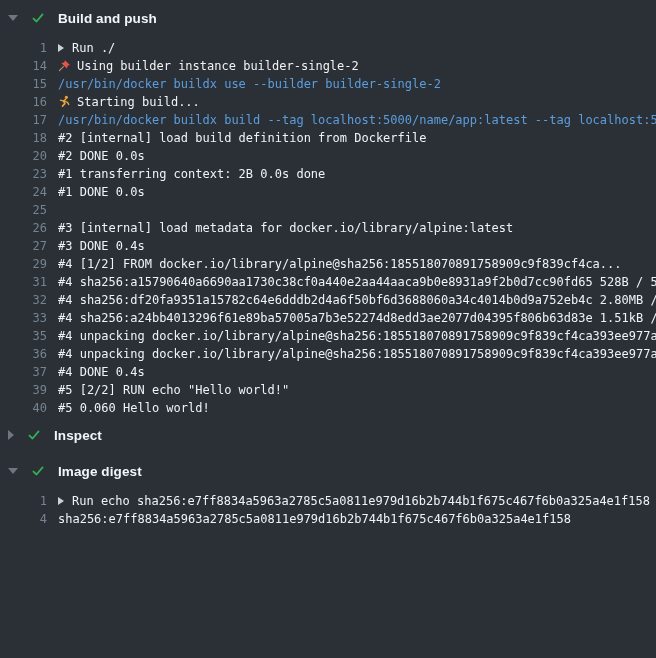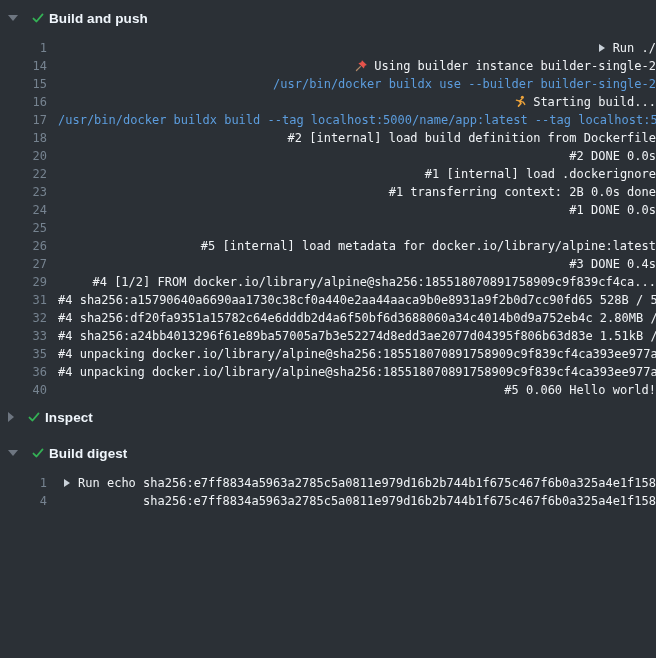--- a/index.html
+++ b/index.html
@@ -12,27 +12,27 @@
     width:656px; height:658px; overflow:hidden; background:var(--background);
     font-family:"DejaVu Sans Mono", monospace; font-size:12px; color:var(--text);
   }
   .sec-header { height:36px; display:flex; align-items:center; padding-left:8px; cursor:pointer; }
   .chev { width:0; height:0; flex:0 0 auto; }
   .chev.down { border-left:5px solid transparent; border-right:5px solid transparent; border-top:6px solid var(--chevron); }
   .chev.right { border-top:5px solid transparent; border-bottom:5px solid transparent; border-left:6px solid var(--chevron); }
   .check { flex:0 0 auto; margin-left:13px; color:var(--check-green); display:flex; align-items:center; }
   .check svg { width:14px; height:14px; display:block; }
   .sec-title {
-    margin-left:4px; font-family:"Liberation Sans", sans-serif; font-weight:700;
+    margin-left:13px; font-family:"Liberation Sans", sans-serif; font-weight:700;
     font-size:13.5px; color:var(--header-text); letter-spacing:.1px;
   }
   .lines { margin-top:3px; }
   .log-line { height:18px; line-height:18px; display:flex; white-space:pre; }
   .ln { flex:0 0 47px; text-align:right; color:var(--line-number); cursor:pointer; user-select:none; }
-  .lt { margin-left:11px; flex:1 1 auto; overflow:hidden;text-align:right; }
+  .lt { margin-left:11px; flex:1 1 auto; overflow:hidden; }
   .lt.command { color:var(--command); }
   .toggle {
     display:inline-block; width:0; height:0; border-top:4px solid transparent;
     border-bottom:4px solid transparent; border-left:6px solid var(--toggle);
     margin-right:8px; vertical-align:0; cursor:pointer;
   }
   .inline-icon { display:inline-block; width:13px; height:13px; margin-right:6px; vertical-align:-2px; }
   .inline-icon svg { width:13px; height:13px; display:block; }
 </style>
 </head>
@@ -59,32 +59,33 @@
         <div class="log-line"><span class="ln">15</span><span class="lt command">/usr/bin/docker buildx use --builder builder-single-2</span></div>
         <div class="log-line"><span class="ln">16</span><span class="lt"><span class="inline-icon"><svg viewBox="0 0 16 16">
                 <circle cx="10.3" cy="2.9" r="1.9" fill="#eda33b"></circle>
                 <path d="M9.4 5.2 L6.7 7.8 L8.6 10.3 L5.5 13.7" stroke="#eda33b" stroke-width="1.9" fill="none" stroke-linecap="round" stroke-linejoin="round"></path>
                 <path d="M7 7.6 L11.4 8.7 L13.2 11.6" stroke="#eda33b" stroke-width="1.7" fill="none" stroke-linecap="round" stroke-linejoin="round"></path>
                 <path d="M7.1 7.5 L3 6.3" stroke="#eda33b" stroke-width="1.7" fill="none" stroke-linecap="round"></path>
               </svg></span>Starting build...</span></div>
         <div class="log-line"><span class="ln">17</span><span class="lt command">/usr/bin/docker buildx build --tag localhost:5000/name/app:latest --tag localhost:50</span></div>
         <div class="log-line"><span class="ln">18</span><span class="lt">#2 [internal] load build definition from Dockerfile</span></div>
         <div class="log-line"><span class="ln">20</span><span class="lt">#2 DONE 0.0s</span></div>
-        <div class="log-line"><span class="ln">22</span><span class="lt">#1 [internal] load .dockerignore</span></div>
         <div class="log-line"><span class="ln">23</span><span class="lt">#1 transferring context: 2B 0.0s done</span></div>
         <div class="log-line"><span class="ln">24</span><span class="lt">#1 DONE 0.0s</span></div>
         <div class="log-line"><span class="ln">25</span><span class="lt"></span></div>
-        <div class="log-line"><span class="ln">26</span><span class="lt">#5 [internal] load metadata for docker.io/library/alpine:latest</span></div>
+        <div class="log-line"><span class="ln">26</span><span class="lt">#3 [internal] load metadata for docker.io/library/alpine:latest</span></div>
         <div class="log-line"><span class="ln">27</span><span class="lt">#3 DONE 0.4s</span></div>
         <div class="log-line"><span class="ln">29</span><span class="lt">#4 [1/2] FROM docker.io/library/alpine@sha256:185518070891758909c9f839cf4ca...</span></div>
         <div class="log-line"><span class="ln">31</span><span class="lt">#4 sha256:a15790640a6690aa1730c38cf0a440e2aa44aaca9b0e8931a9f2b0d7cc90fd65 528B / 5</span></div>
         <div class="log-line"><span class="ln">32</span><span class="lt">#4 sha256:df20fa9351a15782c64e6dddb2d4a6f50bf6d3688060a34c4014b0d9a752eb4c 2.80MB /</span></div>
         <div class="log-line"><span class="ln">33</span><span class="lt">#4 sha256:a24bb4013296f61e89ba57005a7b3e52274d8edd3ae2077d04395f806b63d83e 1.51kB /</span></div>
         <div class="log-line"><span class="ln">35</span><span class="lt">#4 unpacking docker.io/library/alpine@sha256:185518070891758909c9f839cf4ca393ee977a</span></div>
         <div class="log-line"><span class="ln">36</span><span class="lt">#4 unpacking docker.io/library/alpine@sha256:185518070891758909c9f839cf4ca393ee977a</span></div>
+        <div class="log-line"><span class="ln">37</span><span class="lt">#4 DONE 0.4s</span></div>
+        <div class="log-line"><span class="ln">39</span><span class="lt">#5 [2/2] RUN echo "Hello world!"</span></div>
         <div class="log-line"><span class="ln">40</span><span class="lt">#5 0.060 Hello world!</span></div>
       </div>
   </section>
 
   <section>
     <div class="sec-header">
       <span class="chev right"></span>
       <span class="check">
         <svg viewBox="0 0 16 16">
             <path d="M2.8 8.6 L6.3 12 L13.2 3.8" fill="none" stroke="currentColor" stroke-width="2" stroke-linecap="round" stroke-linejoin="round"></path>
@@ -95,21 +96,21 @@
   </section>
 
   <section>
     <div class="sec-header">
       <span class="chev down"></span>
       <span class="check">
         <svg viewBox="0 0 16 16">
             <path d="M2.8 8.6 L6.3 12 L13.2 3.8" fill="none" stroke="currentColor" stroke-width="2" stroke-linecap="round" stroke-linejoin="round"></path>
           </svg>
       </span>
-      <span class="sec-title">Build digest</span>
+      <span class="sec-title">Image digest</span>
     </div>
     <div class="lines">
         <div class="log-line"><span class="ln">1</span><span class="lt"><span class="toggle"></span>Run echo sha256:e7ff8834a5963a2785c5a0811e979d16b2b744b1f675c467f6b0a325a4e1f158</span></div>
         <div class="log-line"><span class="ln">4</span><span class="lt">sha256:e7ff8834a5963a2785c5a0811e979d16b2b744b1f675c467f6b0a325a4e1f158</span></div>
       </div>
   </section>
 
 </div>
 
 </body></html>

